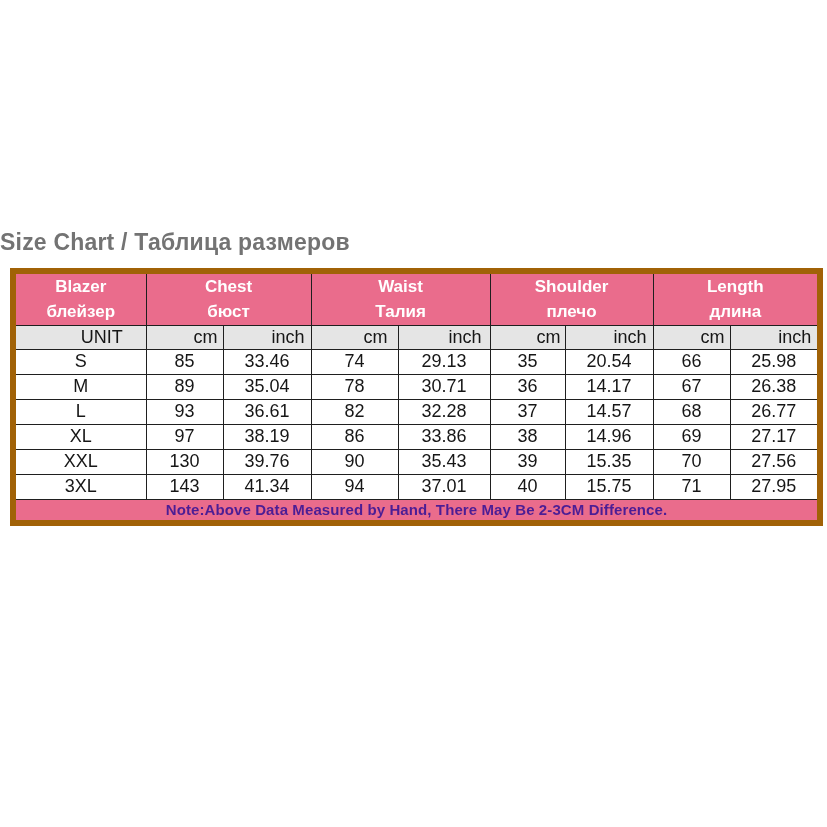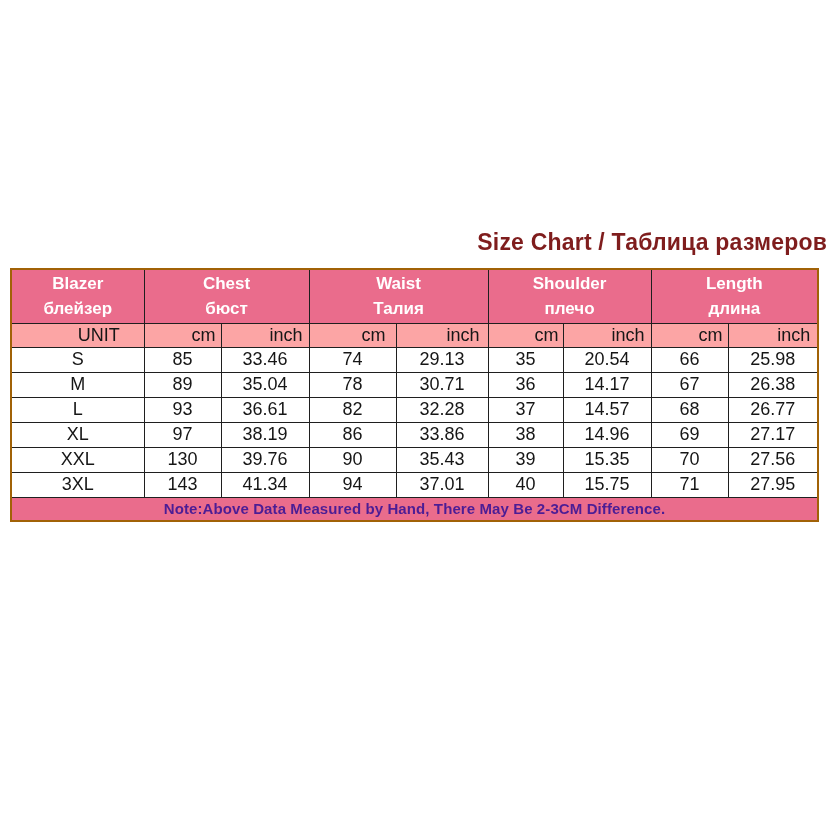--- a/index.html
+++ b/index.html
@@ -13,32 +13,32 @@
   .canvas {
     position: relative;
     width: 827px;
     height: 827px;
     background: #ffffff;
     overflow: hidden;
   }
   .page-title {
     margin: 0;
     padding-top: 229px;
-    text-align: right;
+    text-align: left;
     font-size: 23px;
     font-weight: 700;
-    color: #7f1d1d;
+    color: #737373;
     letter-spacing: 0.2px;
   }
   table.size-chart {
     border-collapse: collapse;
     table-layout: fixed;
     width: 807px;
     margin: 12px 0 0 10px;
-    border: 2px solid #a16207;
+    border: 6px solid #a16207;
   }
   table.size-chart th,
   table.size-chart td {
     border: 1px solid #1f1f1f;
     text-align: center;
     vertical-align: middle;
     padding: 0;
     overflow: hidden;
     white-space: nowrap;
   }
@@ -48,21 +48,21 @@
     font-size: 17px;
     font-weight: 700;
     height: 54px;
     line-height: 25px;
   }
   tr.unit-row td {
     height: 24px;
     font-size: 18px;
     font-weight: 400;
     color: #161616;
-    background: #fca5a5;
+    background: #e5e5e5;
     padding-left: 42px;
   }
   tbody tr.data-row td {
     height: 25px;
     font-size: 18px;
     font-weight: 400;
     color: #161616;
     background: #ffffff;
   }
   tfoot td.note-cell {

